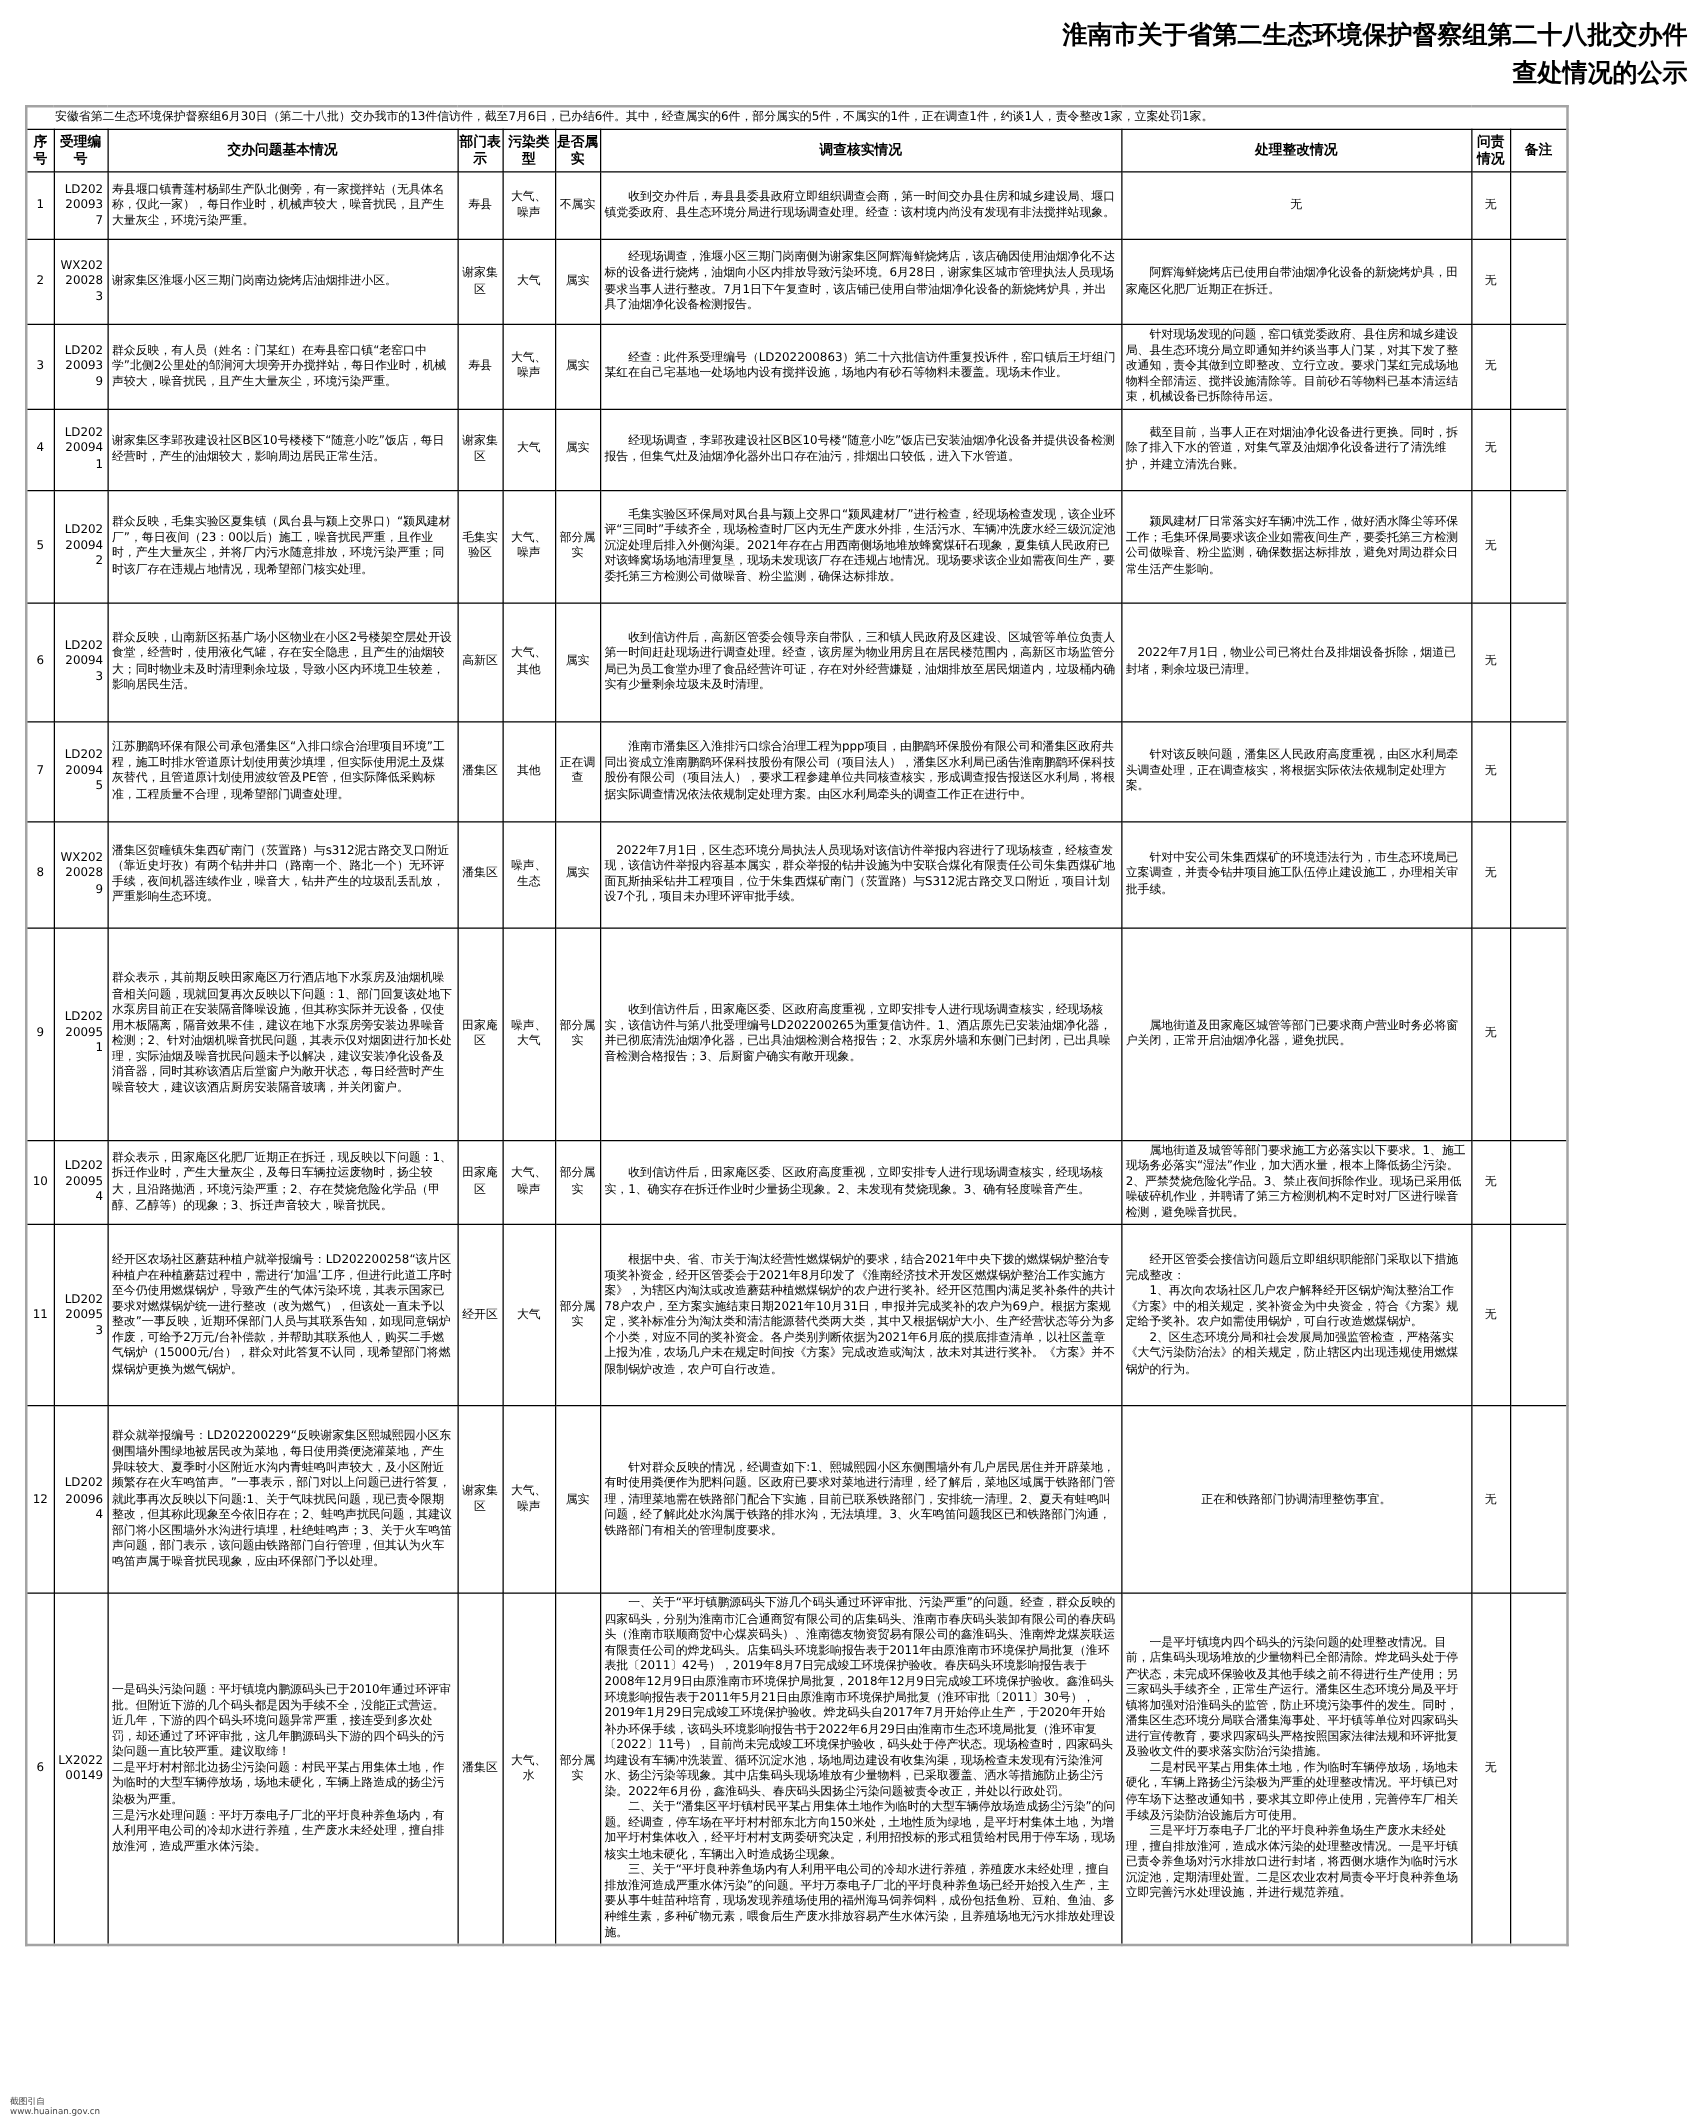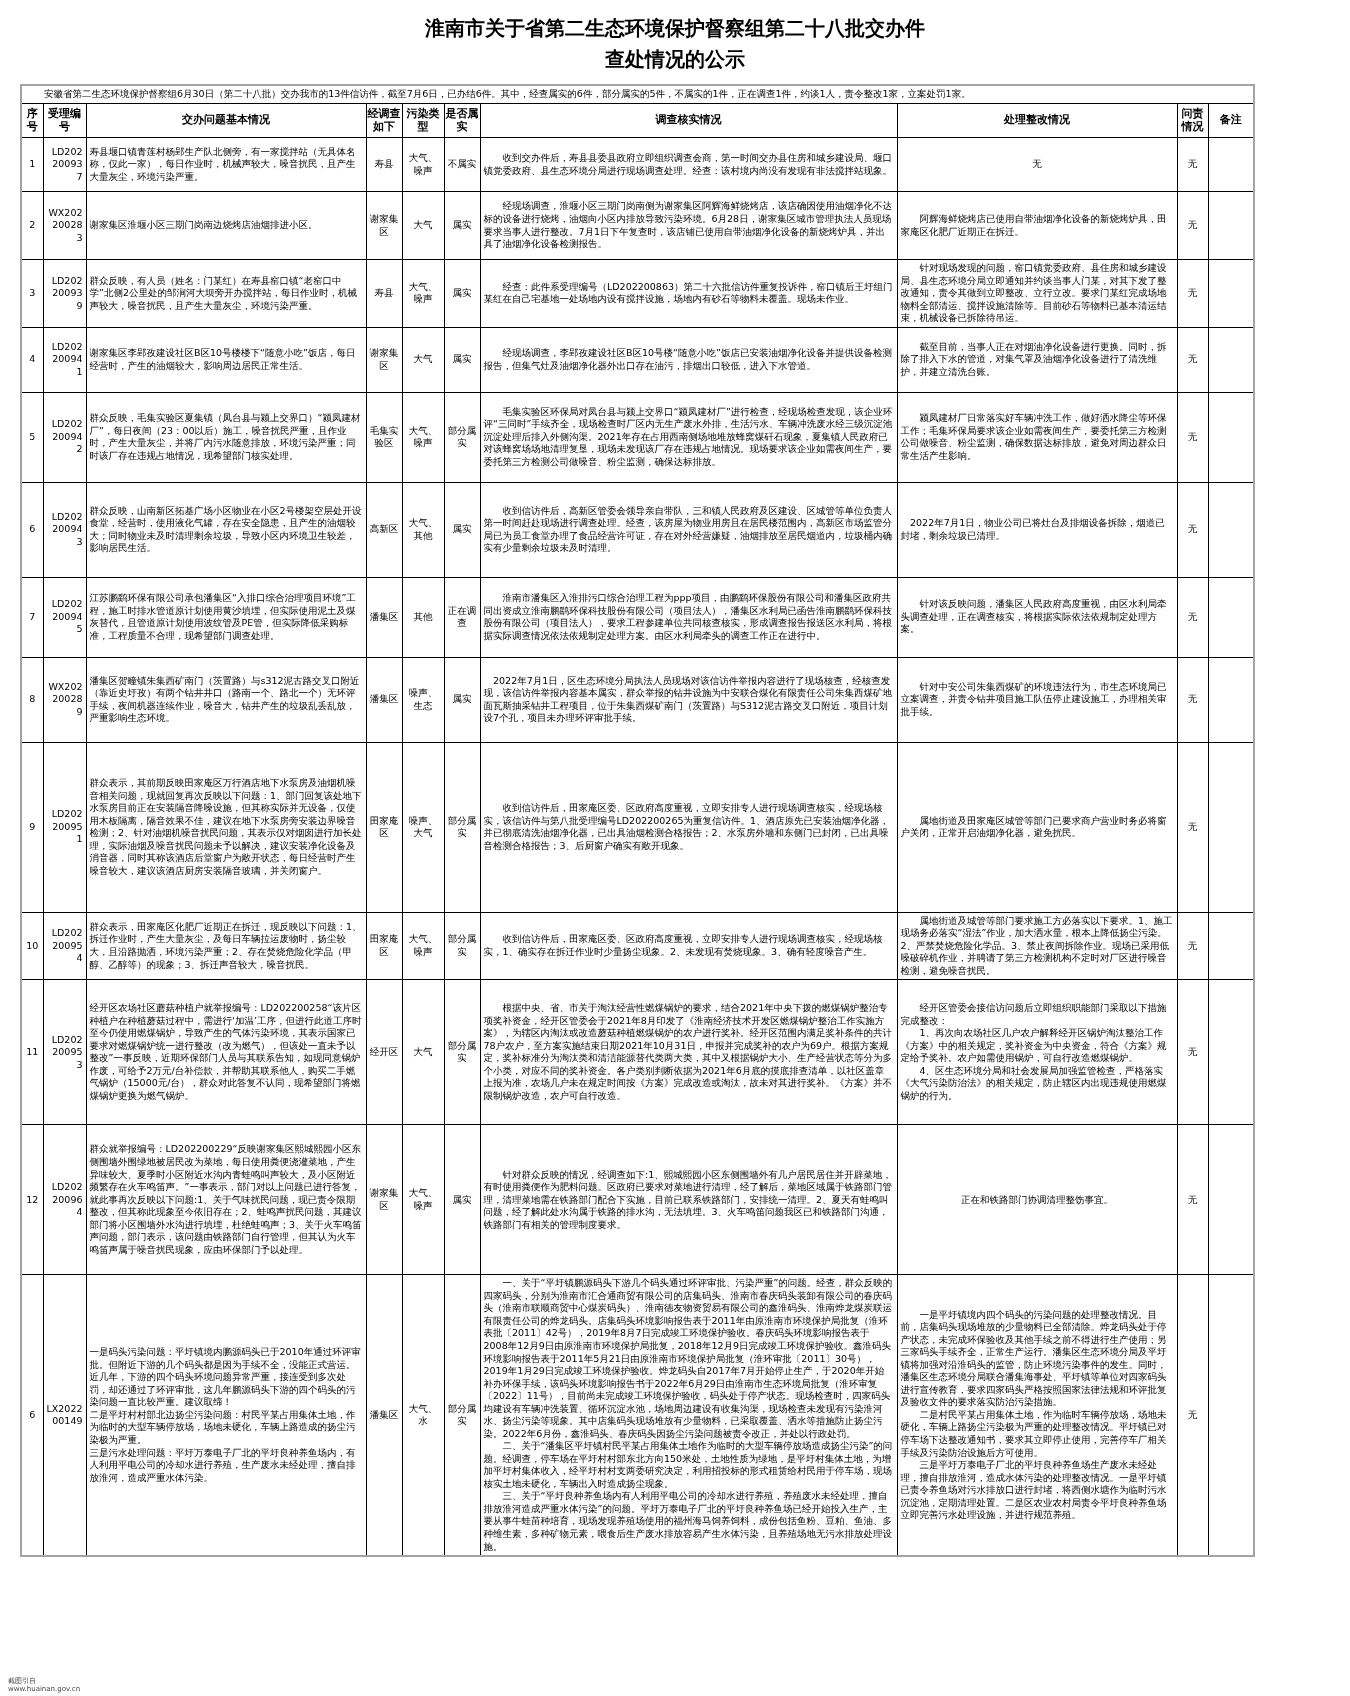--- a/index.html
+++ b/index.html
@@ -1,21 +1,21 @@
 <!DOCTYPE html>
 <html><head>
 <meta charset="utf-8">
 <style>
   html,body{margin:0;padding:0;}
   body{
     width:1350px;height:1696px;overflow:hidden;position:relative;
     background:#ffffff;color:#000;
     font-family:"DejaVu Sans","Liberation Sans",sans-serif;
   }
-  .titleblock{padding-top:12px;text-align:center;}
+  .titleblock{padding-top:12px;text-align:right;}
   .title1{font-size:20px;font-weight:bold;line-height:1.6;font-family:"Liberation Serif","DejaVu Serif",serif;}
   .title2{font-size:20px;font-weight:bold;line-height:1.5;font-family:"Liberation Serif","DejaVu Serif",serif;}
   table.main{
     border-collapse:collapse;table-layout:fixed;
     margin:10px 0 0 20px;width:1233px;
     border:2px solid #a3a3a3;
   }
   table.main td{
     border:1px solid #000;
     padding:2px 3px;
@@ -53,21 +53,21 @@
       <col style="width:46px">
   </colgroup>
   <tbody>
     <tr>
       <td class="intro l" colspan="10">　　安徽省第二生态环境保护督察组6月30日（第二十八批）交办我市的13件信访件，截至7月6日，已办结6件。其中，经查属实的6件，部分属实的5件，不属实的1件，正在调查1件，约谈1人，责令整改1家，立案处罚1家。</td>
     </tr>
     <tr class="hdr">
       <td>序号</td>
       <td>受理编号</td>
       <td>交办问题基本情况</td>
-      <td>经调查如下</td>
+      <td>部门表示</td>
       <td>污染类型</td>
       <td>是否属实</td>
       <td>调查核实情况</td>
       <td>处理整改情况</td>
       <td>问责情况</td>
       <td>备注</td>
     </tr>
 
     <tr style="height:54px">
       <td class="c">1</td>
@@ -202,21 +202,21 @@
     <tr style="height:145px">
       <td class="c">11</td>
       <td class="id">LD202200953</td>
       <td class="l">经开区农场社区蘑菇种植户就举报编号：LD202200258“该片区种植户在种植蘑菇过程中，需进行‘加温’工序，但进行此道工序时至今仍使用燃煤锅炉，导致产生的气体污染环境，其表示国家已要求对燃煤锅炉统一进行整改（改为燃气），但该处一直未予以整改”一事反映，近期环保部门人员与其联系告知，如现同意锅炉作废，可给予2万元/台补偿款，并帮助其联系他人，购买二手燃气锅炉（15000元/台），群众对此答复不认同，现希望部门将燃煤锅炉更换为燃气锅炉。</td>
       <td class="c">经开区</td>
       <td class="c">大气</td>
       <td class="c">部分属实</td>
       <td class="l">　　根据中央、省、市关于淘汰经营性燃煤锅炉的要求，结合2021年中央下拨的燃煤锅炉整治专项奖补资金，经开区管委会于2021年8月印发了《淮南经济技术开发区燃煤锅炉整治工作实施方案》，为辖区内淘汰或改造蘑菇种植燃煤锅炉的农户进行奖补。经开区范围内满足奖补条件的共计78户农户，至方案实施结束日期2021年10月31日，申报并完成奖补的农户为69户。根据方案规定，奖补标准分为淘汰类和清洁能源替代类两大类，其中又根据锅炉大小、生产经营状态等分为多个小类，对应不同的奖补资金。各户类别判断依据为2021年6月底的摸底排查清单，以社区盖章上报为准，农场几户未在规定时间按《方案》完成改造或淘汰，故未对其进行奖补。《方案》并不限制锅炉改造，农户可自行改造。</td>
       <td class="l">　　经开区管委会接信访问题后立即组织职能部门采取以下措施完成整改：
 　　1、再次向农场社区几户农户解释经开区锅炉淘汰整治工作《方案》中的相关规定，奖补资金为中央资金，符合《方案》规定给予奖补。农户如需使用锅炉，可自行改造燃煤锅炉。
-　　4、区生态环境分局和社会发展局加强监管检查，严格落实《大气污染防治法》的相关规定，防止辖区内出现违规使用燃煤锅炉的行为。</td>
+　　2、区生态环境分局和社会发展局加强监管检查，严格落实《大气污染防治法》的相关规定，防止辖区内出现违规使用燃煤锅炉的行为。</td>
       <td class="c">无</td>
       <td class="c"></td>
     </tr>
 
     <tr style="height:150px">
       <td class="c">12</td>
       <td class="id">LD202200964</td>
       <td class="l">群众就举报编号：LD202200229“反映谢家集区熙城熙园小区东侧围墙外围绿地被居民改为菜地，每日使用粪便浇灌菜地，产生异味较大、夏季时小区附近水沟内青蛙鸣叫声较大，及小区附近频繁存在火车鸣笛声。”一事表示，部门对以上问题已进行答复，就此事再次反映以下问题:1、关于气味扰民问题，现已责令限期整改，但其称此现象至今依旧存在；2、蛙鸣声扰民问题，其建议部门将小区围墙外水沟进行填埋，杜绝蛙鸣声；3、关于火车鸣笛声问题，部门表示，该问题由铁路部门自行管理，但其认为火车鸣笛声属于噪音扰民现象，应由环保部门予以处理。</td>
       <td class="c">谢家集区</td>
       <td class="c">大气、噪声</td>

